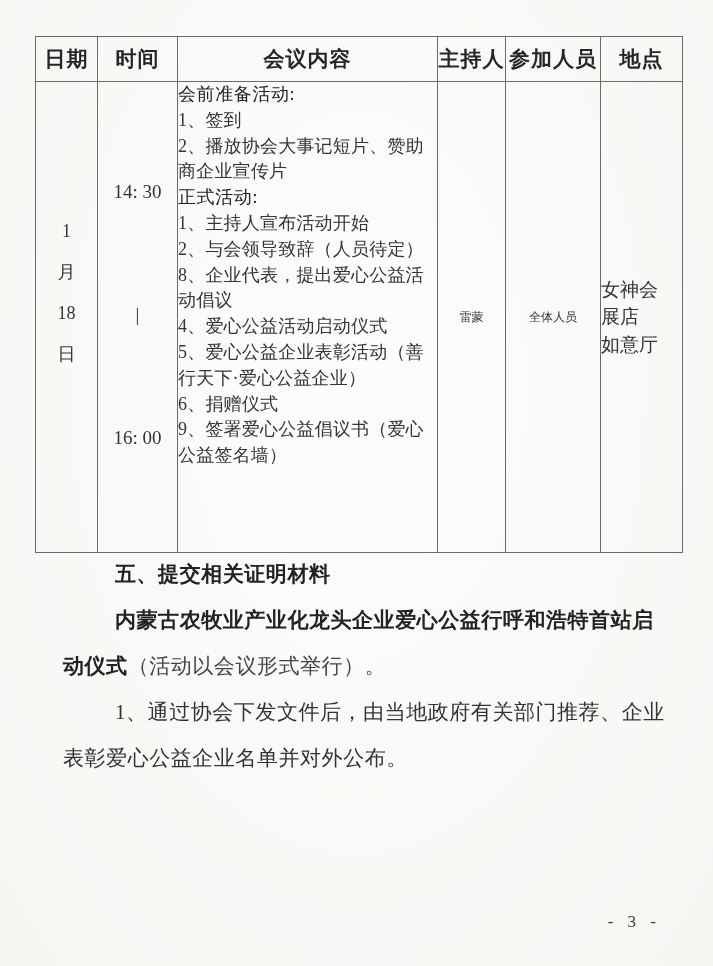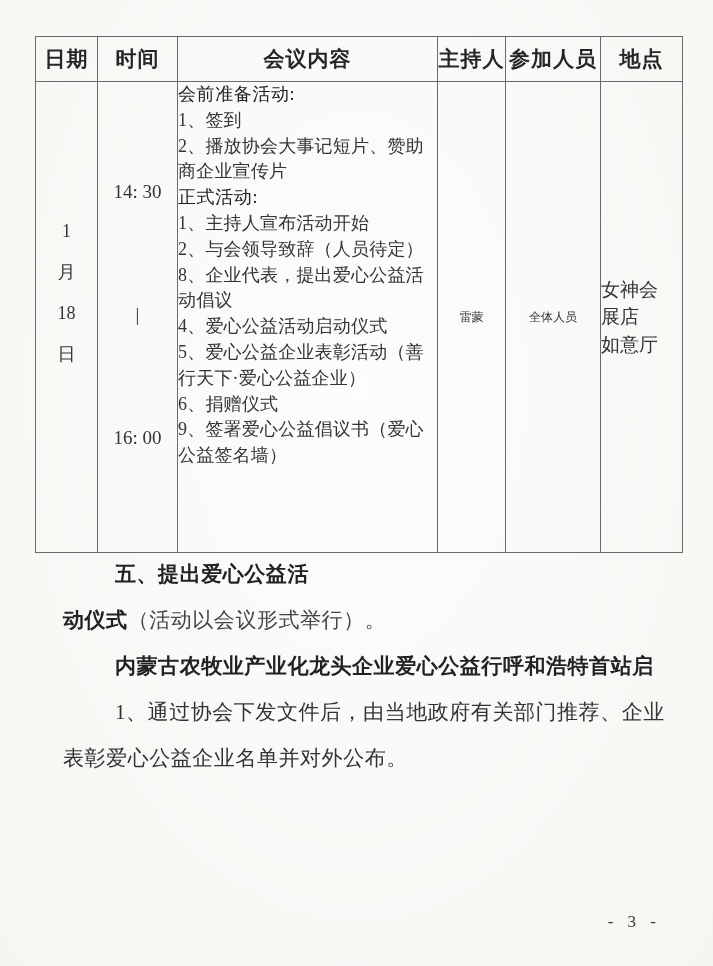--- a/index.html
+++ b/index.html
@@ -198,22 +198,22 @@
             <div>女神会</div>
             <div>展店</div>
             <div>如意厅</div>
           </div>
         </td>
       </tr>
     </tbody>
   </table>
 
   <div class="body-text">
-    <div class="line bold indent1">五、提出爱心公益活</div>
+    <div class="line bold indent1">五、提交相关证明材料</div>
+    <div class="line bold indent1">内蒙古农牧业产业化龙头企业爱心公益行呼和浩特首站启</div>
     <div class="line"><span class="bold">动仪式</span><span class="light">（活动以会议形式举行）。</span></div>
-    <div class="line bold indent1">内蒙古农牧业产业化龙头企业爱心公益行呼和浩特首站启</div>
     <div class="line indent1">1、通过协会下发文件后，由当地政府有关部门推荐、企业</div>
     <div class="line">表彰爱心公益企业名单并对外公布。</div>
   </div>
 
   <div class="page-number">- 3 -</div>
 
 </div>
 
 </body></html>

